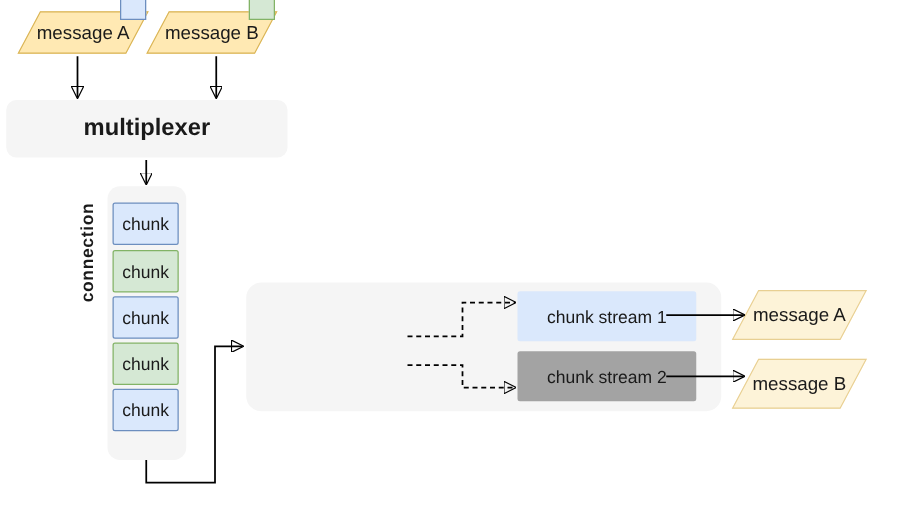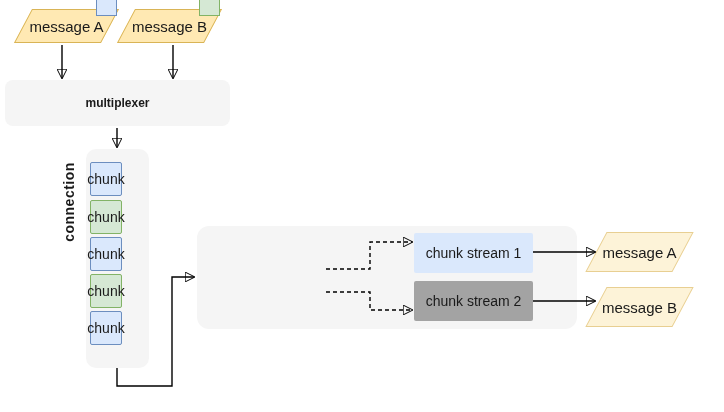--- a/index.html
+++ b/index.html
@@ -4,41 +4,41 @@
 <style>
   html,body{margin:0;padding:0;background:#fff;}
   .canvas{
     position:relative;width:724px;height:412px;overflow:hidden;background:#fff;
     font-family:"Liberation Sans",sans-serif;color:#1a1a1a;
   }
   
   .gray-box{position:absolute;background:#f5f5f5;z-index:1;}
   .mux{left:5px;top:80px;width:225px;height:46px;border-radius:8px;
        display:flex;align-items:center;justify-content:center;
-       font-weight:bold;font-size:12px;}
+       font-weight:bold;font-size:19px;}
   .conn-box{left:86px;top:149px;width:63px;height:219px;border-radius:10px;}
   .demux{left:197px;top:226px;width:380px;height:103px;border-radius:12px;}
   .demux-label{position:absolute;left:210px;top:274px;font-weight:bold;font-size:15px;line-height:16px;z-index:2;}
   
   .conn-label{
     position:absolute;left:19px;top:194px;width:100px;height:16px;
     text-align:center;font-weight:bold;font-size:14px;line-height:16px;letter-spacing:.5px;
     transform:rotate(-90deg);transform-origin:center;z-index:2;
   }
   
   .chunk{
-    position:absolute;left:90px;width:32px;height:34px;border-radius:2px;
+    position:absolute;left:90px;width:53px;height:34px;border-radius:2px;
     display:flex;align-items:center;justify-content:center;
     font-size:14px;z-index:2;box-sizing:border-box;
   }
   .chunk.blue{background:#dae8fc;border:1px solid #6c8ebf;}
   .chunk.green{background:#d5e8d4;border:1px solid #82b366;}
   
   .stream{
-    position:absolute;left:414px;width:119px;height:40px;border-radius:2px;
+    position:absolute;left:414px;width:143px;height:40px;border-radius:2px;
     display:flex;align-items:center;justify-content:center;font-size:14px;z-index:2;
   }
   .stream.s1{top:233px;background:#dae8fc;}
   .stream.s2{top:281px;background:#a3a3a3;}
   
   .para{
     position:absolute;box-sizing:border-box;border:1px solid;z-index:2;
     transform:skewX(-28deg);transform-origin:center;
   }
   .para .para-label{

